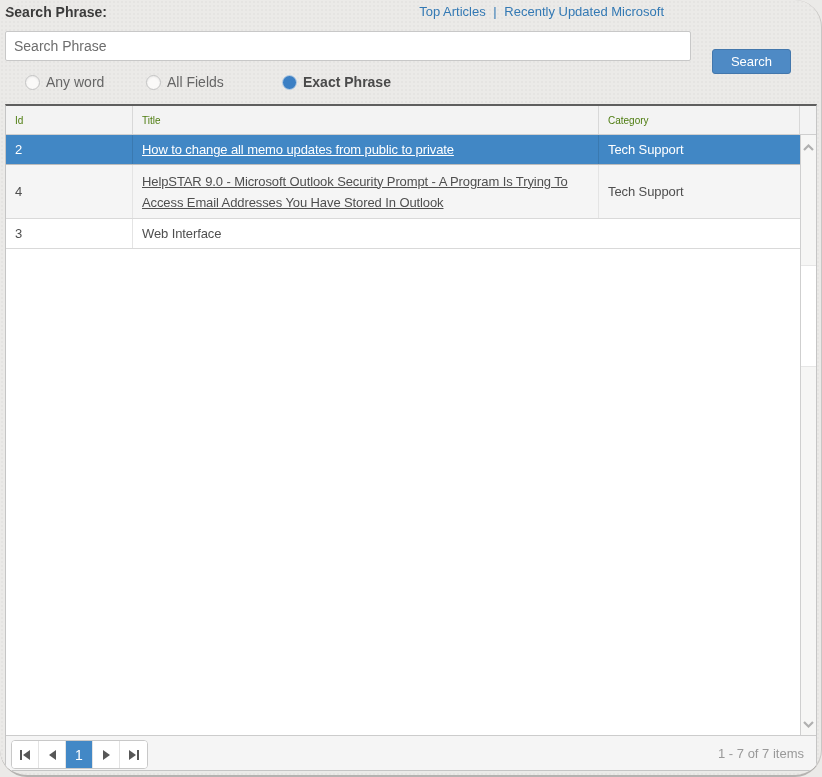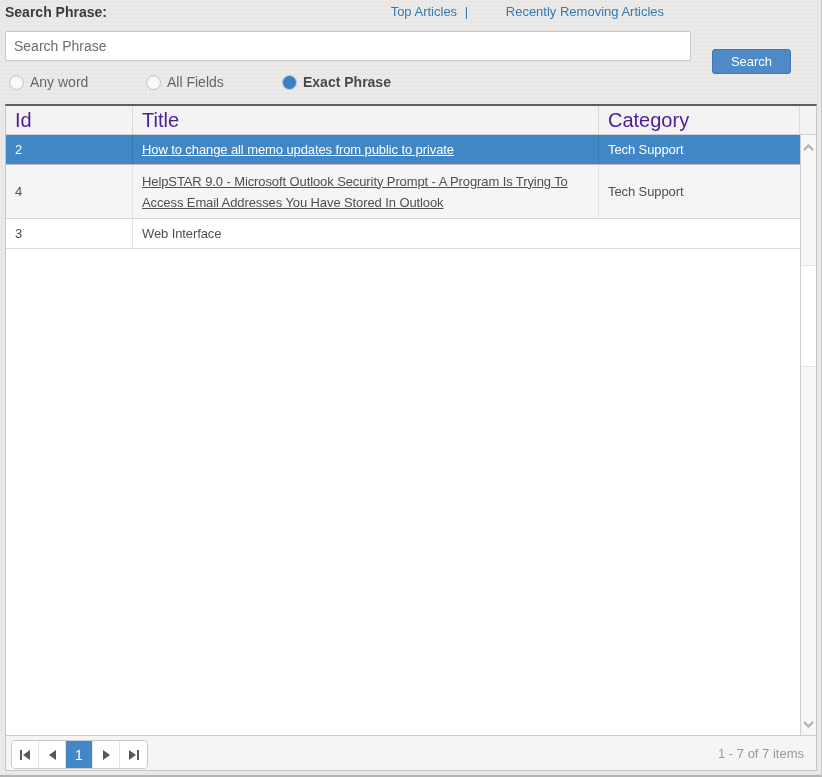--- a/index.html
+++ b/index.html
@@ -9,49 +9,50 @@
     background:#ebeae8;
   }
   .page{
     position:relative;width:822px;height:777px;overflow:hidden;
     background:#ebeae8;
     background-image:radial-gradient(circle, rgba(0,0,0,0.028) 1px, transparent 1px);
     background-size:4px 4px;
     border-right:1px solid #c9c7c5;
     border-bottom:2px solid #b5b3b1;
     box-sizing:border-box;
+    border-radius:27px;
   }
   
   .search-label{
     position:absolute;left:5px;top:4px;
     font-size:14px;font-weight:bold;color:#3b3b3b;
   }
   .top-links{
     position:absolute;top:4px;right:157px;
     font-size:13px;color:#3379b4;white-space:nowrap;
   }
-  .top-links .lnk{color:#3379b4;text-decoration:none;cursor:pointer;margin-left:30px;}
+  .top-links .lnk{color:#3379b4;text-decoration:none;cursor:pointer;}
   .top-links .sep{margin:0 4px;color:#3379b4;}
   
   .search-input{
     position:absolute;left:5px;top:31px;width:686px;height:30px;
     box-sizing:border-box;border:1px solid #c8c8c8;border-radius:2px;
     padding:0 8px;font-family:inherit;font-size:14px;color:#0f766e;
     background:#fff;outline:none;
   }
   .search-input::placeholder{color:#6d6d6d;opacity:1;}
   .search-btn{
     position:absolute;left:712px;top:34px;width:79px;height:25px;
     background:#4e8ac5;border:1px solid #4377ac;border-radius:3px;
     color:#fff;font-family:inherit;font-size:13px;cursor:pointer;padding:0;margin-top:15px;
   }
   
   .radio-row{position:absolute;left:0;top:74px;height:20px;width:100%;}
   .radio-item{position:absolute;display:flex;align-items:center;cursor:pointer;}
-  .radio-item.pos-0{left:9px;}
+  .radio-item.pos-0{left:25px;}
   .radio-item.pos-1{left:146px;}
   .radio-item.pos-2{left:282px;}
   .radio-circle{
     width:15px;height:15px;border-radius:50%;box-sizing:border-box;
     border:1px solid #c3c3c3;background:#faf9f8;
     box-shadow:inset 0 1px 2px rgba(0,0,0,0.07);
     margin-right:6px;flex:none;
   }
   .radio-item.selected .radio-circle{
     background:#3b7fc4;border:1px solid #b9cfe4;box-shadow:none;
@@ -66,21 +67,21 @@
     border-left:1px solid #c5c5c5;border-right:1px solid #c5c5c5;
     border-bottom:1px solid #c5c5c5;
   }
   .grid-header{
     display:flex;height:29px;box-sizing:border-box;
     background:#f3f3f3;border-bottom:1px solid #cfcfcf;
   }
   .hcell{
     box-sizing:border-box;padding:0 6px 0 9px;
     display:flex;align-items:center;
-    font-size:20px;color:#4c1d95;
+    font-size:10px;color:#4d7c0f;
     border-right:1px solid #d8d8d8;cursor:pointer;
   }
   .hcell.c-id{width:127px;}
   .hcell.c-title{width:466px;}
   .hcell.c-cat{width:201px;}
   .hcell.c-sp{width:16px;border-right:none;padding:0;cursor:default;}
   .grid-body{position:relative;height:601px;overflow:hidden;background:#fff;}
   .grow{
     display:flex;width:794px;box-sizing:border-box;
     border-bottom:1px solid #d9d9d9;background:#fff;cursor:pointer;
@@ -142,21 +143,21 @@
 </style>
 </head>
 <body>
 
 <div class="page">
 
   <div class="search-label">Search Phrase:</div>
   <div class="top-links">
     <span class="lnk">Top Articles</span>
     <span class="sep">|</span>
-    <span class="lnk">Recently Removing Articles</span>
+    <span class="lnk">Recently Updated Microsoft</span>
   </div>
 
   <input class="search-input" type="text" placeholder="Search Phrase" style="">
   <button class="search-btn">Search</button>
 
   <div class="radio-row">
     <div class="radio-item pos-0">
       <span class="radio-circle"></span>
       <span class="radio-label">Any word</span>
     </div>

